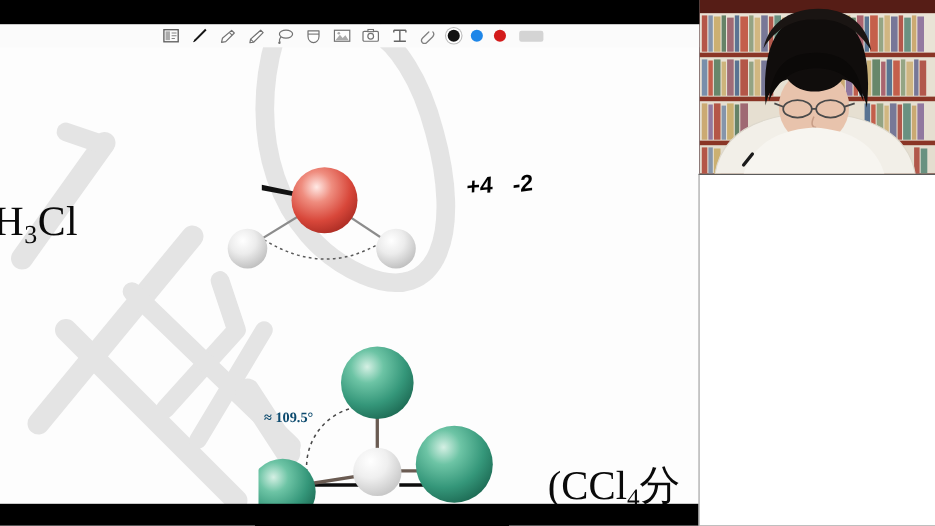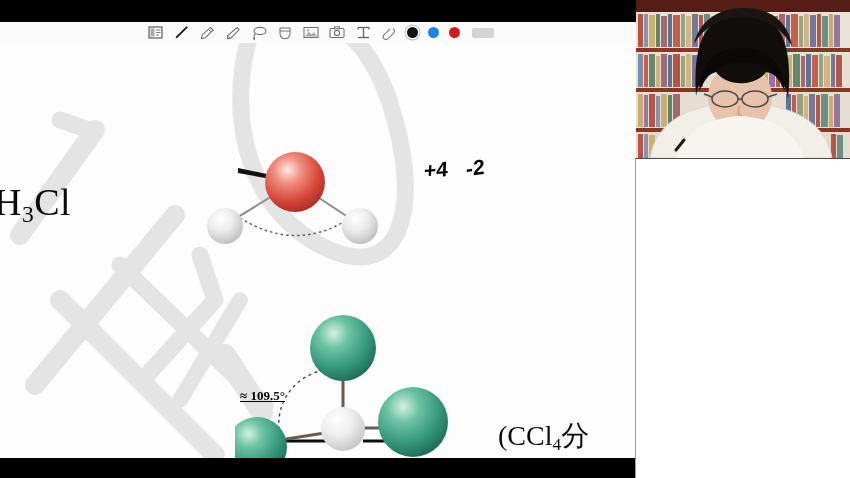--- a/index.html
+++ b/index.html
@@ -32,23 +32,23 @@
   .swatch.sw-blue{background:#1e86e8;}
   .swatch.sw-red{background:#d31b1b;}
   .gray-btn{width:22px;height:10px;background:#d4d4d4;border-radius:2px;margin-left:7px;cursor:pointer;}
 
   
   .lbl{position:absolute;color:#0a0a0a;white-space:nowrap;}
   #lbl-h3cl{left:-6px;top:180px;font-size:38px;letter-spacing:.5px;}
   #lbl-h3cl sub{font-size:.62em;vertical-align:-.28em;}
   #lbl-so2{left:404px;top:166px;font-size:40px;letter-spacing:0px;}
   #lbl-so2 sub{font-size:.62em;vertical-align:-.26em;}
-  #lbl-ccl4{left:498px;top:417px;font-size:28px;}
+  #lbl-ccl4{left:498px;top:417px;font-size:37px;}
   #lbl-ccl4 sub{font-size:.62em;vertical-align:-.26em;}
-  #lbl-angle{left:240px;top:388px;font-size:13px;color:#000000;font-weight:bold;text-decoration:underline;}
+  #lbl-angle{left:240px;top:372px;font-size:13px;color:#0c4a6e;font-weight:bold;}
 
   
   .ink{position:absolute;color:#000;font-family:"Liberation Sans",sans-serif;
        font-weight:bold;white-space:nowrap;}
   #ink-plus4{left:424px;top:158px;font-size:21px;transform:rotate(-5deg) skewX(-7deg);}
   #ink-minus2{left:466px;top:156px;font-size:21px;transform:rotate(-7deg) skewX(-7deg);}
 
   
   .cam{position:absolute;right:0;top:0;width:214px;height:158px;overflow:hidden;
        background:#3b1512;z-index:50;}

